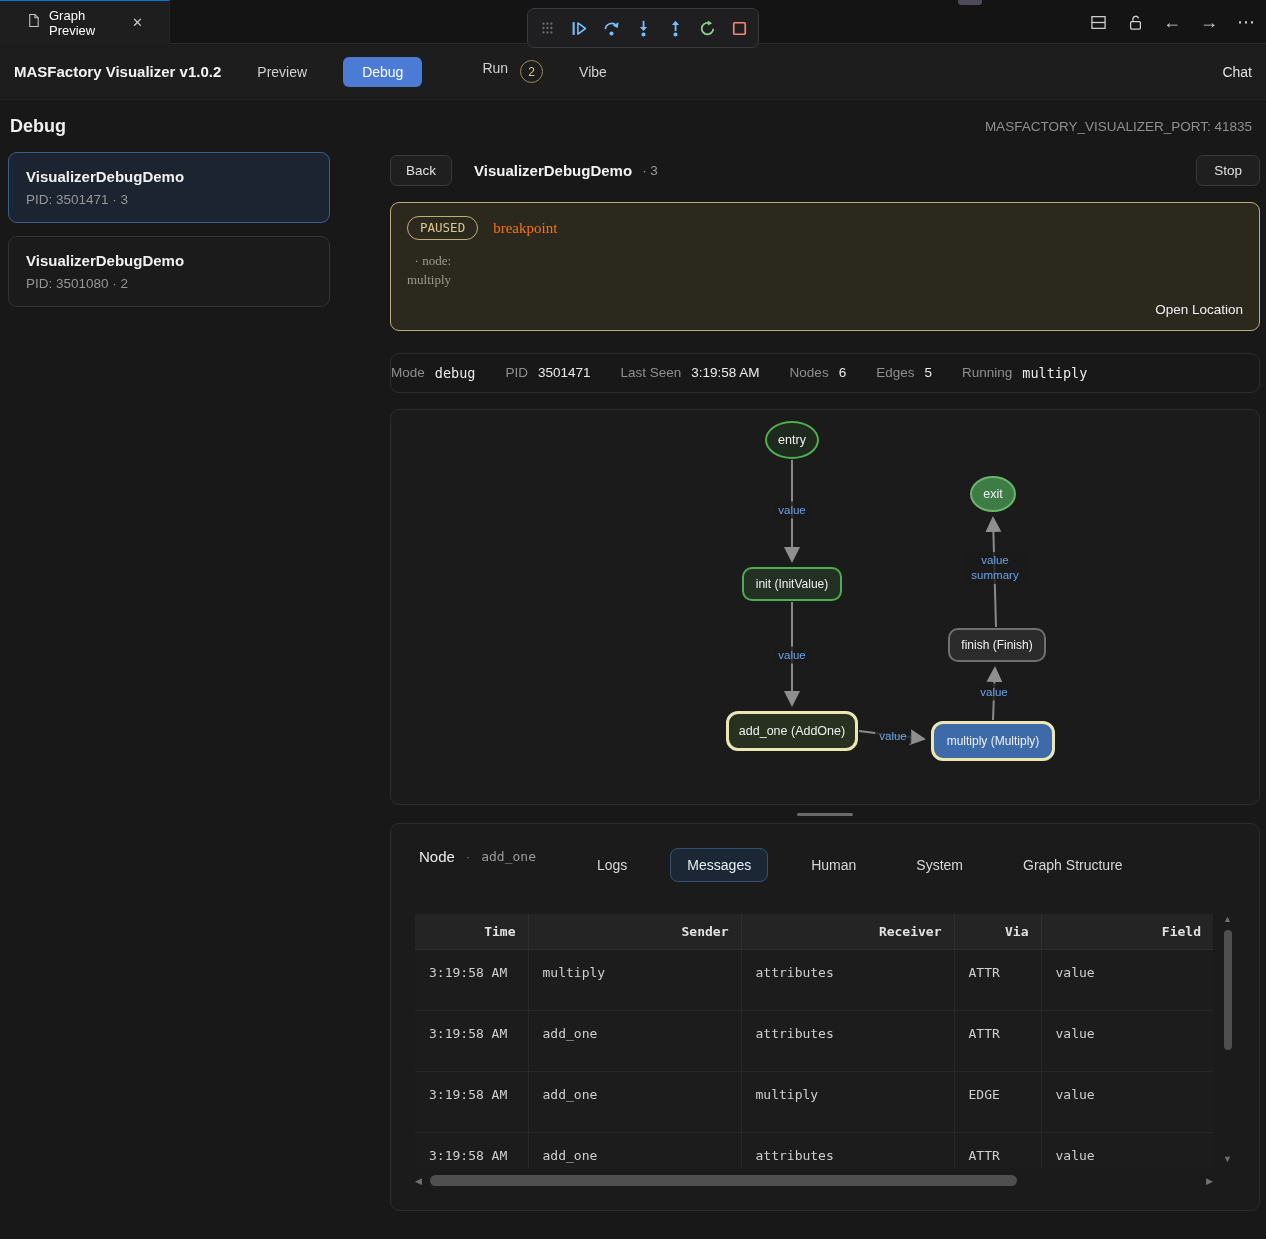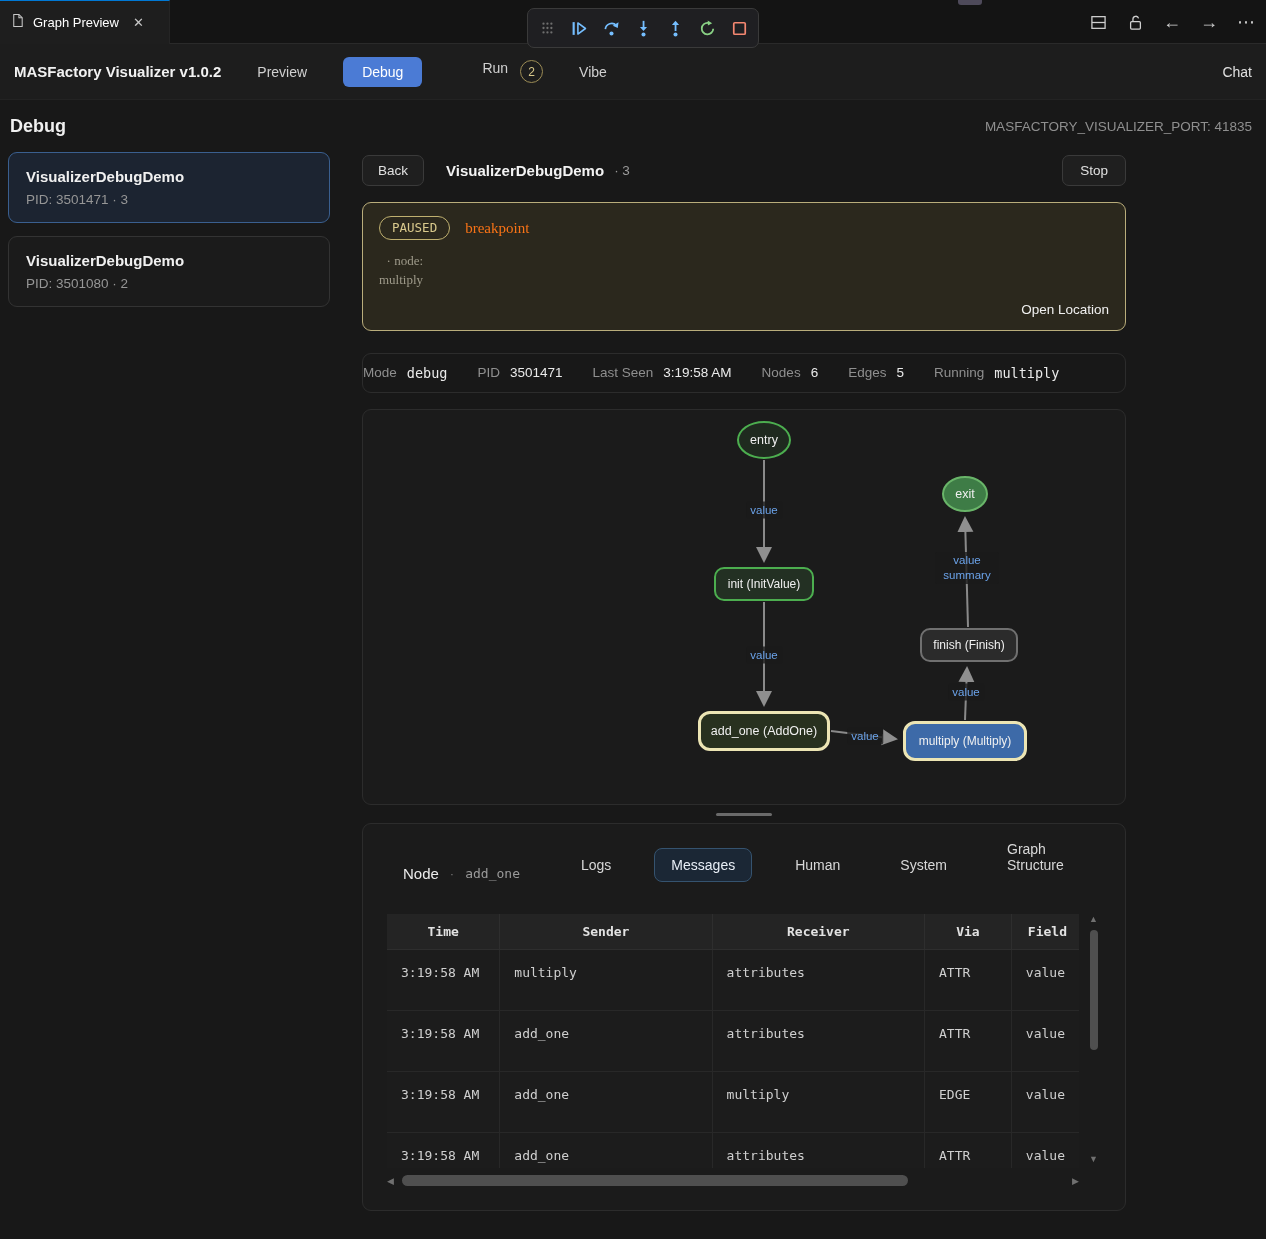--- a/index.html
+++ b/index.html
@@ -4,21 +4,21 @@
 <style>
   * { margin:0; padding:0; box-sizing:border-box; }
   html,body { width:1266px; height:1239px; background:#181818; overflow:hidden;
     font-family:"Liberation Sans", sans-serif; color:#d8d8d8; }
   .mono { font-family:"DejaVu Sans Mono", monospace; }
 
   
   .tabbar { position:relative; height:44px; background:#141414; border-bottom:1px solid #2a2a2a; }
   .tab { position:absolute; left:0; top:0; width:170px; height:44px; background:#1e1e1e;
     border-top:1px solid #0078d4; border-right:1px solid #252525;
-    display:flex; align-items:center; gap:8px; padding:0 10px; }
+    display:flex; align-items:center; gap:8px; padding:0 26px; }
   .tab-title { color:#ffffff; font-size:13px; }
   .tab-close { color:#c8c8c8; font-size:13px; margin-left:6px; cursor:pointer; }
   .toast-peek { position:absolute; left:958px; top:0; width:24px; height:5px; background:#4e4a5a; border-radius:0 0 3px 3px; }
 
   .dbg-toolbar { position:absolute; left:527px; top:8px; height:40px; padding:0 10px;
     background:#1f1f22; border:1px solid #3a3a3a; border-radius:7px;
     display:flex; align-items:center; gap:14px; z-index:5; }
   .dbg-toolbar .ic { width:18px; height:18px; display:flex; align-items:center; justify-content:center; cursor:pointer; }
 
   .editor-actions { position:absolute; right:10px; top:0; height:44px; display:flex; align-items:center; gap:17px; }
@@ -43,21 +43,21 @@
   .port-label { font-size:13.5px; color:#8f8f8f; }
 
   
   .sidebar { position:absolute; left:8px; top:52px; width:322px; }
   .session-card { border:1px solid #333333; border-radius:9px; padding:15px 17px; margin-bottom:13px; background:#1b1b1b; cursor:pointer; }
   .session-card.selected { border-color:#3a5f8f; background:#1c2431; }
   .session-name { font-size:15px; font-weight:bold; color:#f0f0f0; }
   .session-pid { font-size:13.5px; color:#969696; margin-top:7px; }
 
   
-  .main { position:absolute; left:362px; top:52px; width:764px; }
+  .main { position:absolute; left:390px; top:52px; width:870px; }
   .detail-header { display:flex; align-items:center; height:36px; }
   .btn { border:1px solid #3a3a3a; border-radius:7px; background:#1f1f1f; color:#e0e0e0;
     font-size:13.5px; padding:7px 15px; cursor:pointer; font-family:"Liberation Sans",sans-serif; }
   .detail-title { font-size:15px; font-weight:bold; color:#f2f2f2; margin-left:22px; }
   .detail-suffix { font-size:13.5px; color:#9a9a9a; margin-left:10px; }
   .stop-btn { margin-left:auto; padding:7px 17px; }
 
   
   .bp-box { margin-top:14px; background:#2b281d; border:1px solid #b9ad7b; border-radius:9px; padding:13px 16px 12px; }
   .bp-row1 { display:flex; align-items:center; gap:15px; }
@@ -91,37 +91,37 @@
   .gnode.finish{ left:557px; top:218px; width:98px; height:34px; border-radius:10px; border:2px solid #707070; background:#2b2b2b; font-size:12px;}
   .gnode.exit  { left:579px; top:66px; width:46px; height:36px; border-radius:50%; border:2px solid #69b569; background:#3e7c46; }
   .elabel { position:absolute; transform:translate(-50%,-50%); background:#1a1a1acc; color:#6ba3ea;
     font-size:11.5px; padding:1px 4px; line-height:1.3; text-align:center; border-radius:2px; }
   .elabel.wrap { width:64px; }
 
   .divider-handle { width:56px; height:3px; background:#6a6a6a; border-radius:2px; margin:8px auto 7px; cursor:row-resize; }
 
   
   .inspector { border:1px solid #2c2c2c; border-radius:9px; height:388px; padding:24px 24px 0; background:#1b1b1b; }
-  .insp-header { display:flex; align-items:flex-end; height:34px; margin-left:16px; gap:26px; }
+  .insp-header { display:flex; align-items:flex-start; height:34px; margin-left:4px; gap:26px; }
   .insp-node { display:flex; align-items:center; gap:11px; margin-right:18px; }
   .insp-node .n { color:#ececec; font-size:15px; }
   .insp-node .sep { color:#777; font-size:13px; }
   .insp-node .v { color:#9a9a9a; font-size:13px; font-family:"DejaVu Sans Mono",monospace; }
   .insp-tab { font-size:14px; color:#d8d8d8; padding:8px 16px; border-radius:8px; border:1px solid transparent; cursor:pointer; }
   .insp-tab.active { background:#1b2735; border-color:#35536f; color:#e8eef6; }
 
   .table-zone { position:relative; margin-top:32px; padding-right:22px; }
   .table-clip { height:254px; overflow:hidden; }
   table.msg { width:100%; border-collapse:collapse; font-family:"DejaVu Sans Mono",monospace; font-size:13px; }
   table.msg th { background:#242424; color:#e2e2e2; font-weight:bold; padding:10px 12px;
     border:1px solid #2e2e2e; border-top:none; }
   table.msg td { color:#cfcfcf; padding:15px 14px 30px; border:1px solid #282828; vertical-align:top; background:#1c1c1c; }
   table.msg th:first-child, table.msg td:first-child { border-left:none; }
   table.msg th:last-child,  table.msg td:last-child  { border-right:none; }
-  th.c { text-align:center; } th.r { text-align:right; } td.l { text-align:left; }
+  th.c { text-align:right; } th.r { text-align:right; } td.l { text-align:left; }
   col.time{width:113px;} col.sender{width:213px;} col.receiver{width:213px;} col.via{width:87px;}
 
   .vscroll { position:absolute; right:0; top:0; width:14px; height:254px; }
   .vscroll .arrow { position:absolute; left:2px; color:#707070; font-size:9px; cursor:pointer; }
   .vscroll .up { top:0; } .vscroll .down { bottom:4px; }
   .vscroll .thumb { position:absolute; left:3px; top:16px; width:8px; height:120px; background:#4f4f4f; border-radius:4px; cursor:grab; }
 
   .hscroll { display:flex; align-items:center; margin-top:6px; height:14px; gap:6px; }
   .hscroll .arrow { color:#707070; font-size:9px; cursor:pointer; }
   .hscroll .track { flex:1; position:relative; height:11px; }

